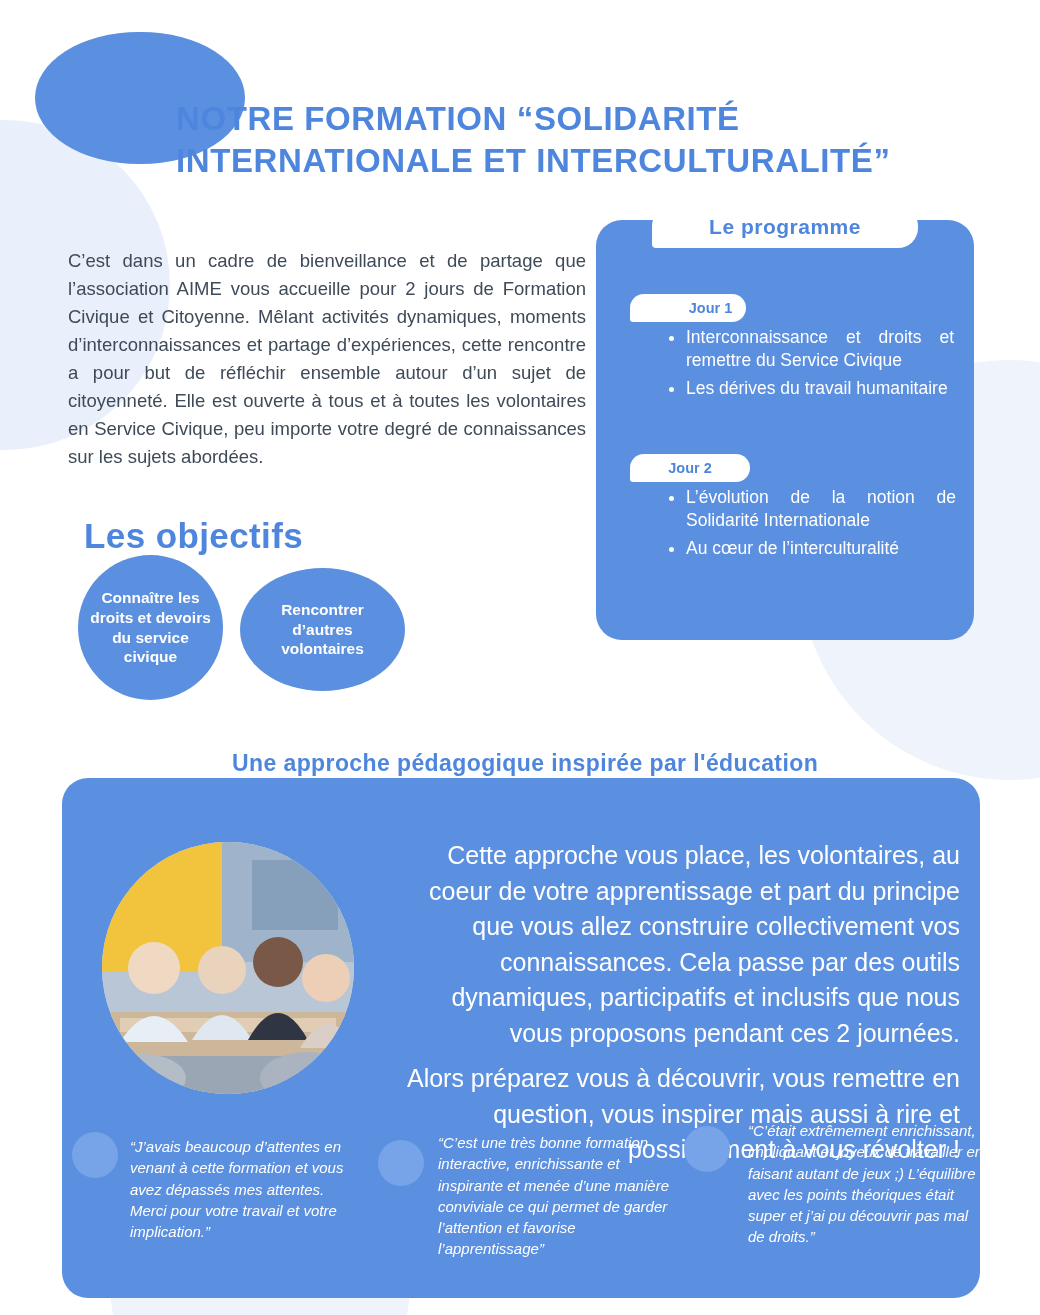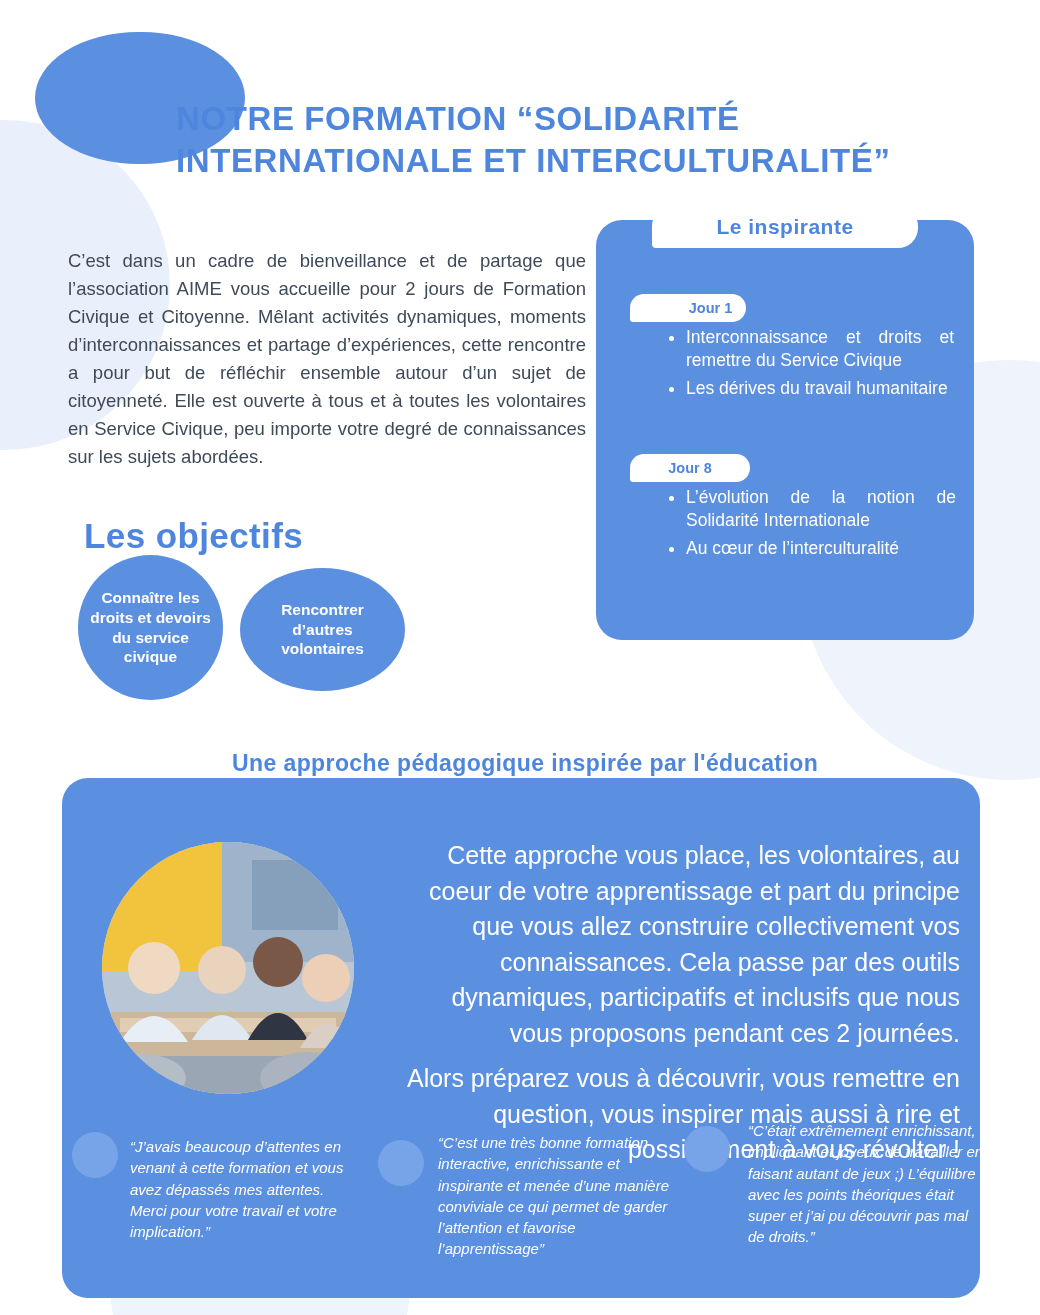--- a/index.html
+++ b/index.html
@@ -177,29 +177,29 @@
   <h1 class="title">Notre formation “Solidarité Internationale et Interculturalité”</h1>
 
   <p class="intro">C’est dans un cadre de bienveillance et de partage que l’association AIME vous accueille pour 2 jours de Formation Civique et Citoyenne. Mêlant activités dynamiques, moments d’interconnaissances et partage d’expériences, cette rencontre a pour but de réfléchir ensemble autour d’un sujet de citoyenneté. Elle est ouverte à tous et à toutes les volontaires en Service Civique, peu importe votre degré de connaissances sur les sujets abordées.</p>
 
   <h2 class="objectifs-title">Les objectifs</h2>
 
   <div class="circle" id="circle-1">Connaître les droits et devoirs du service civique</div>
   <div class="circle" id="circle-2">Rencontrer d’autres volontaires</div>
 
   <div class="programme-panel"></div>
-  <div class="pill" id="pill-programme">Le inspirante</div>
+  <div class="pill" id="pill-programme">Le programme</div>
 
   <div class="pill" id="pill-jour1">Jour 1</div>
   <ul class="prog-list" id="prog-list-1">
     <li>Interconnaissance et droits et remettre du Service Civique</li>
     <li>Les dérives du travail humanitaire</li>
   </ul>
 
-  <div class="pill" id="pill-jour2">Jour 8</div>
+  <div class="pill" id="pill-jour2">Jour 2</div>
   <ul class="prog-list" id="prog-list-2">
     <li>L’évolution de la notion de Solidarité Internationale</li>
     <li>Au cœur de l’interculturalité</li>
   </ul>
 
   <div class="approche-pill"></div>
   <div class="approche-pill-inner">Une approche pédagogique inspirée par l'éducation populaire</div>
 
   <div class="approche-panel"></div>
 

